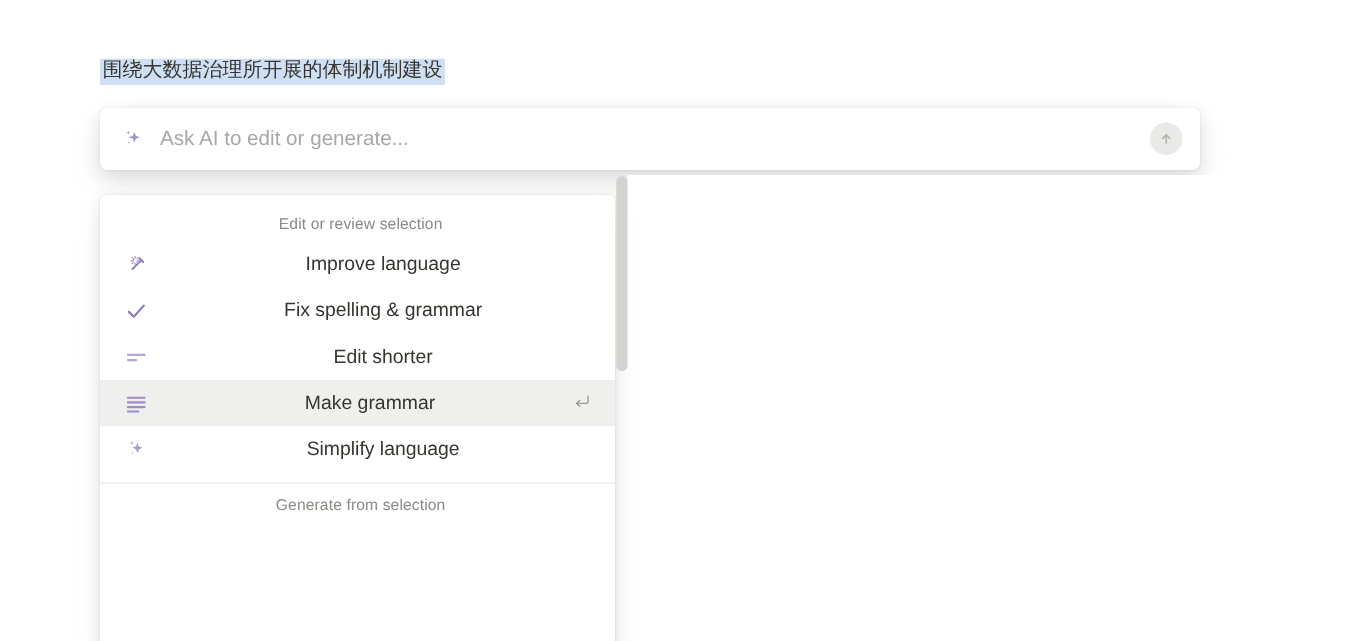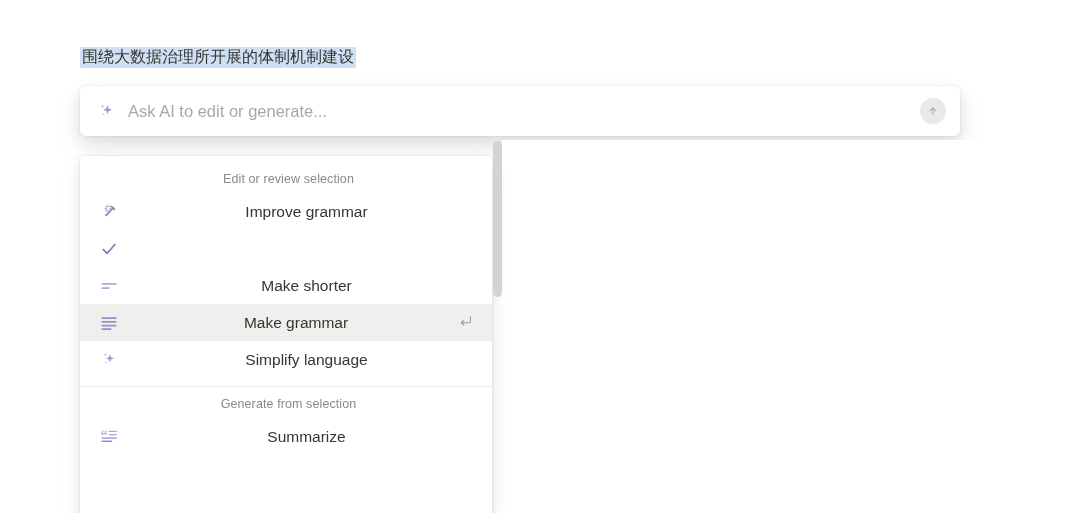--- a/index.html
+++ b/index.html
@@ -219,41 +219,42 @@
             <path d="M10.2 11.0v1.7"></path>
           <path d="M6.3 8.3h2.0"></path>
             <path d="M12.6 8.3h1.3"></path>
           <path d="M7.3 5.4l1.4 1.4"></path>
             <path d="M12.0 10.0l1.0 1.0"></path>
           <path d="M7.3 11.2l1.4-1.4"></path>
             <path d="M12.3 6.2l0.9-0.9"></path>
         </g>
       </svg>
     </span>
-    <span class="mi-label">Improve grammar</span>
+    <span class="mi-label">Improve language</span>
   </div>
 
   <div class="menu-item">
     <span class="mi-icon">
       <svg width="20" height="20" viewBox="0 0 24 24" fill="none">
         <path d="M5 12.6l4.6 4.6L19.2 6.6" stroke="#8c79b6" stroke-width="2.1" stroke-linecap="round" stroke-linejoin="round"></path>
       </svg>
     </span>
+    <span class="mi-label">Fix spelling &amp; grammar</span>
   </div>
 
   <div class="menu-item">
     <span class="mi-icon">
       <svg width="20" height="20" viewBox="0 0 24 24" fill="none">
         <g stroke="#b4a6d6" stroke-width="2" stroke-linecap="round">
           <path d="M4 9.5h16"></path>
             <path d="M4 14.5h8"></path>
         </g>
       </svg>
     </span>
-    <span class="mi-label">Make shorter</span>
+    <span class="mi-label">Edit shorter</span>
   </div>
 
   <div class="menu-item active">
     <span class="mi-icon">
       <svg width="20" height="20" viewBox="0 0 24 24" fill="none">
         <g stroke="#9e8cc9" stroke-width="2" stroke-linecap="round">
           <path d="M4 6.2h16"></path>
             <path d="M4 10.7h16"></path>
           <path d="M4 15.2h16"></path>
             <path d="M4 19.4h10"></path>
@@ -278,33 +279,17 @@
         <path d="M7.5 14.2l.42 1.1 1.1.42-1.1.42-.42 1.1-.42-1.1-1.1-.42 1.1-.42z" fill="#c8bee4"></path>
       </svg>
     </span>
     <span class="mi-label">Simplify language</span>
   </div>
 
   <div class="menu-divider"></div>
 
   <div class="menu-section-label">Generate from selection</div>
 
-  <div class="menu-item">
-    <span class="mi-icon">
-      <svg width="19" height="19" viewBox="0 0 24 24" fill="none">
-        <path d="M4.3 5.2c-.9.5-1.5 1.3-1.5 2.3h1.5v2.0H2.0V7.2c0-1.4.9-2.6 2.3-3.1zM8.1 5.2c-.9.5-1.5 1.3-1.5 2.3h1.5v2.0H5.8V7.2c0-1.4.9-2.6 2.3-3.1z" fill="#9b88c6"></path>
-        <g stroke="#b4a6d6" stroke-width="1.7" stroke-linecap="round">
-          <path d="M11.5 5.6h9.0"></path>
-            <path d="M11.5 9.6h9.0"></path>
-        </g>
-        <g stroke="#9b88c6" stroke-width="1.7" stroke-linecap="round">
-          <path d="M2.6 14.0h17.9"></path>
-            <path d="M2.6 18.0h12.0"></path>
-        </g>
-      </svg>
-    </span>
-    <span class="mi-label">Summarize</span>
-  </div>
 </div>
 
 <div id="menu-scrollbar">
   <div id="menu-scroll-thumb"></div>
 </div>
 
 </body></html>

